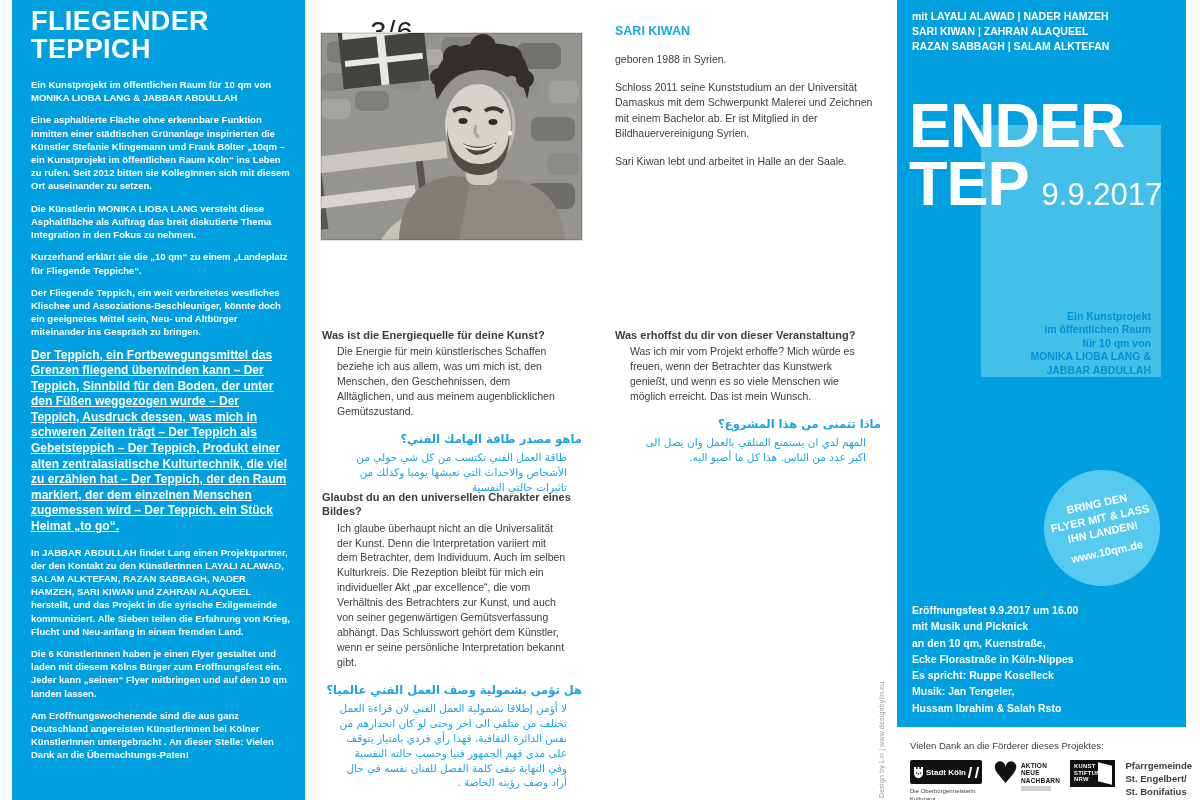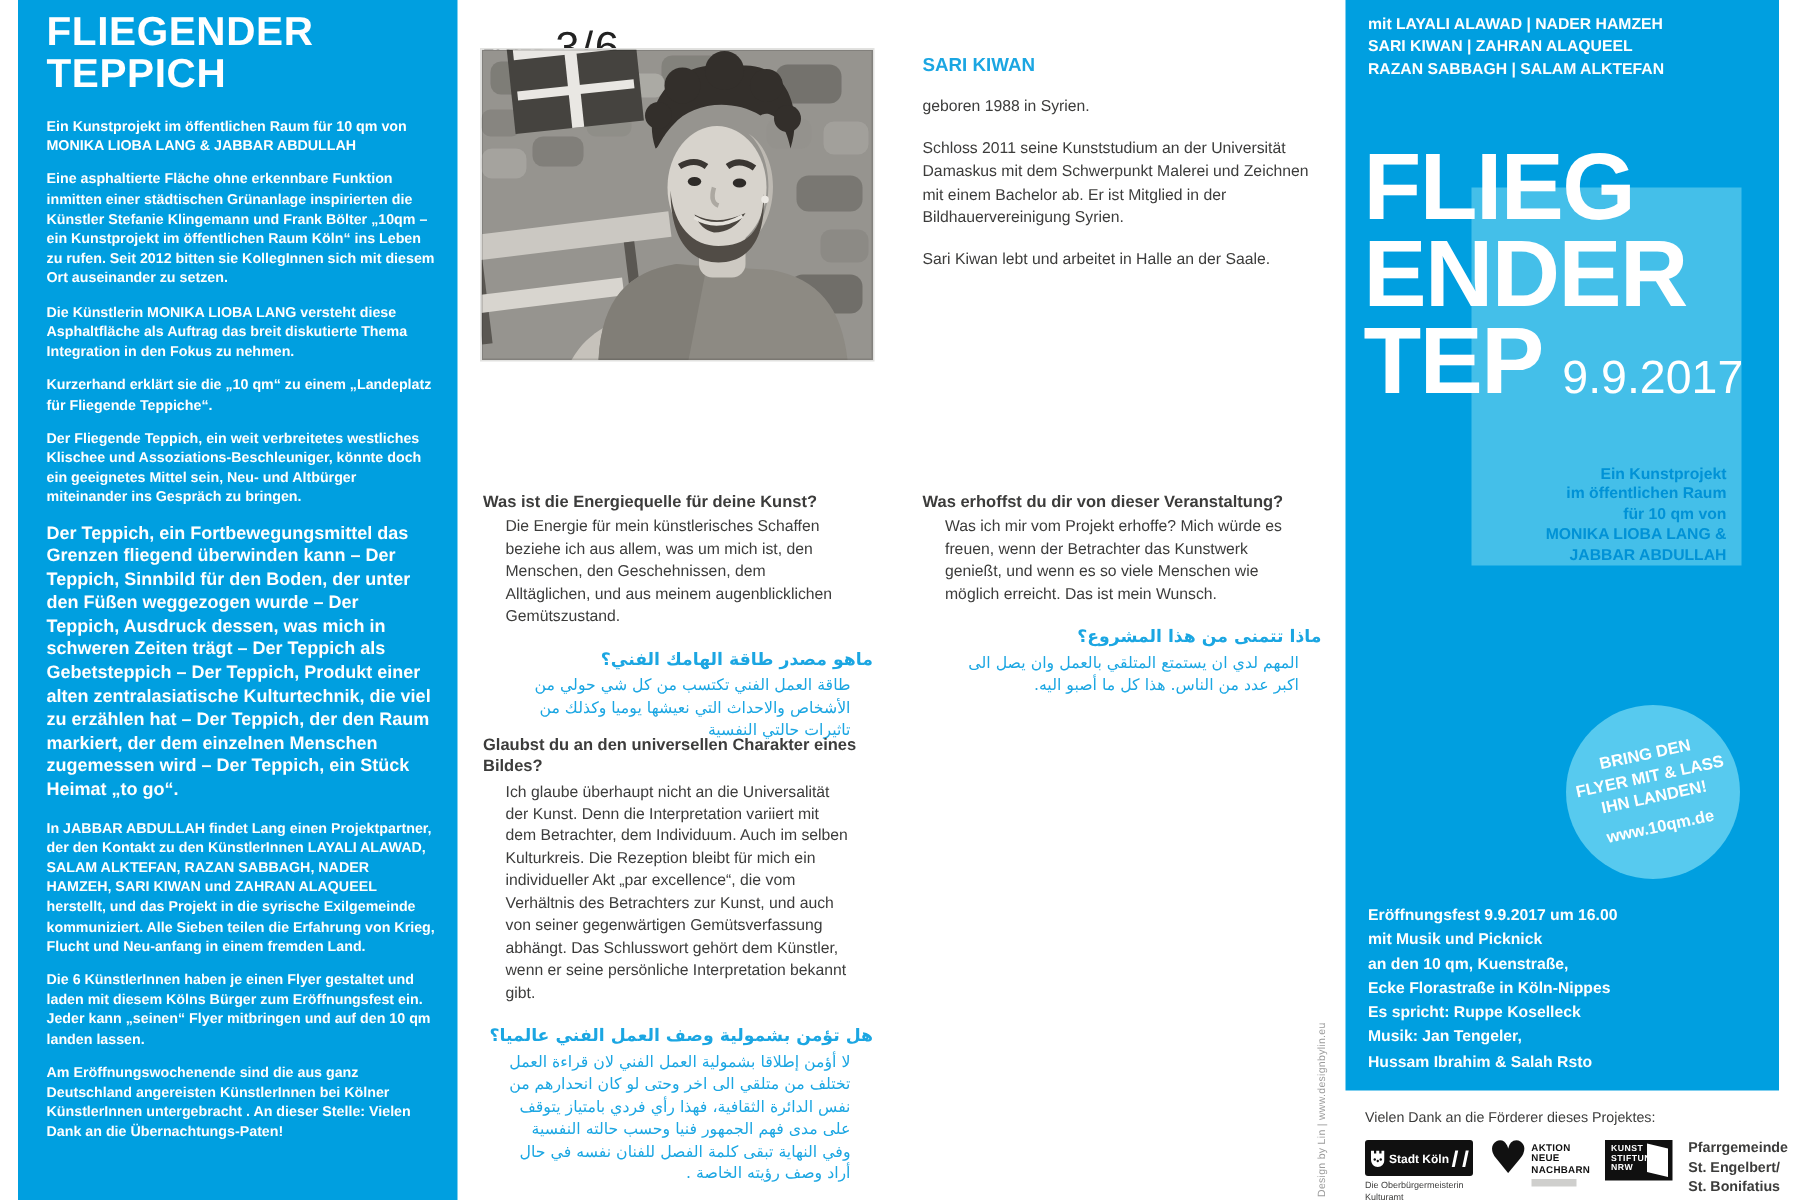--- a/index.html
+++ b/index.html
@@ -15,34 +15,34 @@
     width:1200px;height:800px;position:relative;background:#fff;
     font-family:"Liberation Sans",sans-serif;color:var(--dark);overflow:hidden;
   }
   
   .left-panel{
     position:absolute;left:12px;top:0;width:293px;height:800px;
     background:var(--cyan);color:#fff;padding:6px 15px 0 19px;overflow:hidden;
   }
   .lp-title{font-size:27px;font-weight:700;line-height:1.02;letter-spacing:.4px;margin:2px 0 15px;}
   .left-panel p{font-size:9.5px;font-weight:700;line-height:1.39;margin:0 0 9px;}
-  .left-panel p.lp-big{font-size:12px;line-height:1.3;margin:2px 0 11px;}
+  .left-panel p.lp-big{font-size:12px;line-height:1.3;margin:2px 0 11px;text-decoration:underline;}
   
   .flyer-head{position:absolute;left:322px;top:16px;display:flex;align-items:baseline;color:#222;}
   .fl-label{font-size:12px;font-weight:700;letter-spacing:1px;}
   .fl-no{font-size:29px;font-weight:400;margin-left:5px;letter-spacing:1px;}
   .photo{position:absolute;left:321px;top:33px;width:261px;height:207px;outline:1px solid #e2e2e0;}
   .col-block{position:absolute;width:260px;}
   .qa h4{font-size:11px;font-weight:700;margin:0 0 2px;line-height:1.3;}
   .qa p{font-size:10.5px;line-height:1.42;margin:0 15px 12px;}
   .ar{font-family:"DejaVu Sans",sans-serif;direction:rtl;text-align:right;color:var(--cyan-text);}
   .ar-h{font-size:11.5px;font-weight:700;margin:0 0 2px;line-height:1.5;}
   .ar-b{font-size:10.5px;line-height:1.55;margin:0;}
   
-  .bio{position:absolute;left:615px;top:36px;width:266px;}
+  .bio{position:absolute;left:615px;top:24px;width:266px;}
   .bio-name{color:var(--cyan-text);font-size:12.5px;font-weight:700;margin:0 0 14px;}
   .bio p{font-size:10.5px;line-height:1.45;margin:0 0 13px;}
   
   .right-panel{position:absolute;left:897px;top:0;width:289px;height:727px;background:var(--cyan);color:#fff;}
   .rp-names{position:absolute;left:15px;top:9px;font-size:10.5px;font-weight:700;line-height:1.45;}
   .rp-box{position:absolute;left:84px;top:125px;width:180px;height:252px;background:var(--light-box);}
   .rp-title{position:absolute;left:12px;top:44px;z-index:2;font-size:63px;font-weight:700;line-height:58px;letter-spacing:-1px;white-space:nowrap;}
   .rp-title .t-line{display:block;}
   .t-row{display:flex;align-items:baseline;}
   .rp-date{font-size:31px;font-weight:400;letter-spacing:0;margin-left:13px;}
@@ -194,21 +194,20 @@
 <aside class="right-panel">
   <div class="rp-names">
     <div>mit LAYALI ALAWAD | NADER HAMZEH</div>
     <div>SARI KIWAN | ZAHRAN ALAQUEEL</div>
     <div>RAZAN SABBAGH | SALAM ALKTEFAN</div>
   </div>
 
   <div class="rp-box"></div>
 
   <h2 class="rp-title">
-    <span class="t-line">FLIEG</span>
     <span class="t-line">ENDER</span>
     <span class="t-row">
       <span>TEP</span>
       <span class="rp-date">9.9.2017</span>
     </span>
   </h2>
 
   <div class="rp-box-text">
     <div>Ein Kunstprojekt</div>
     <div>im öffentlichen Raum</div>

